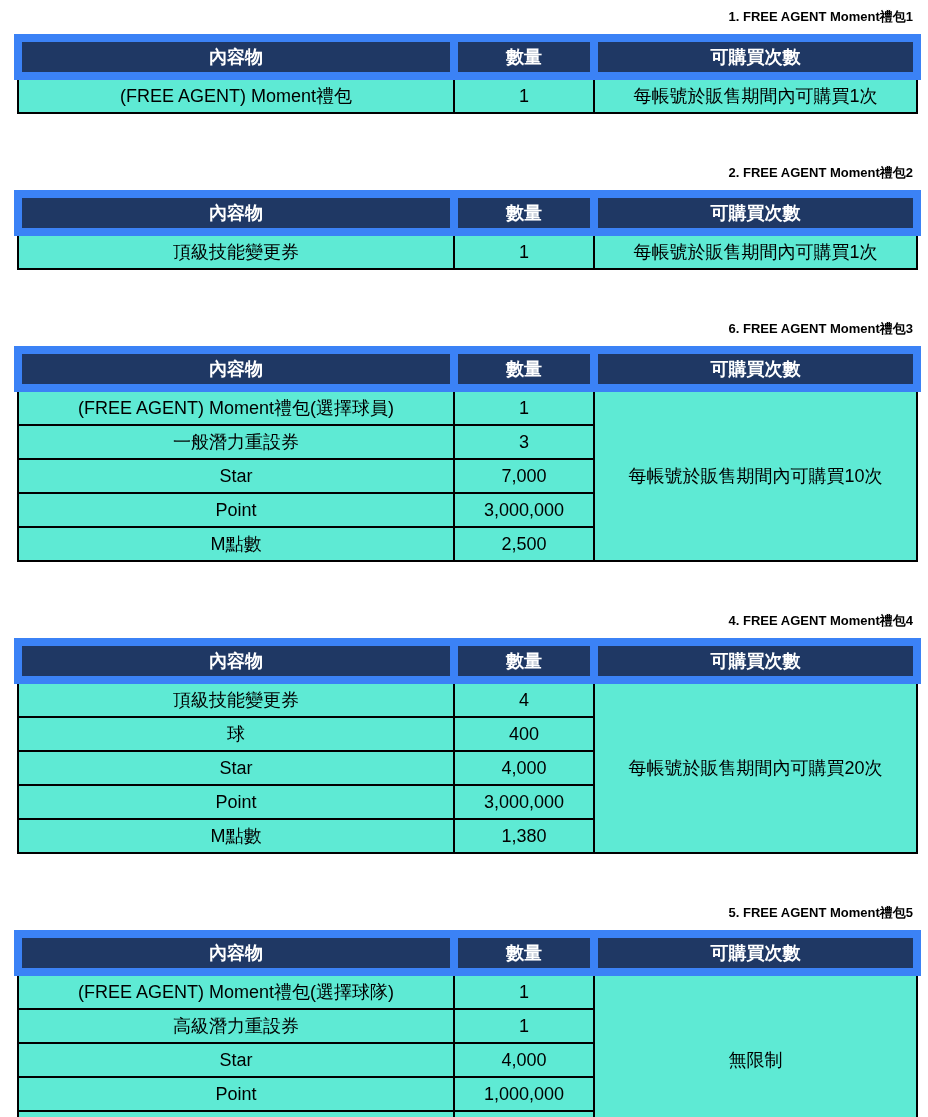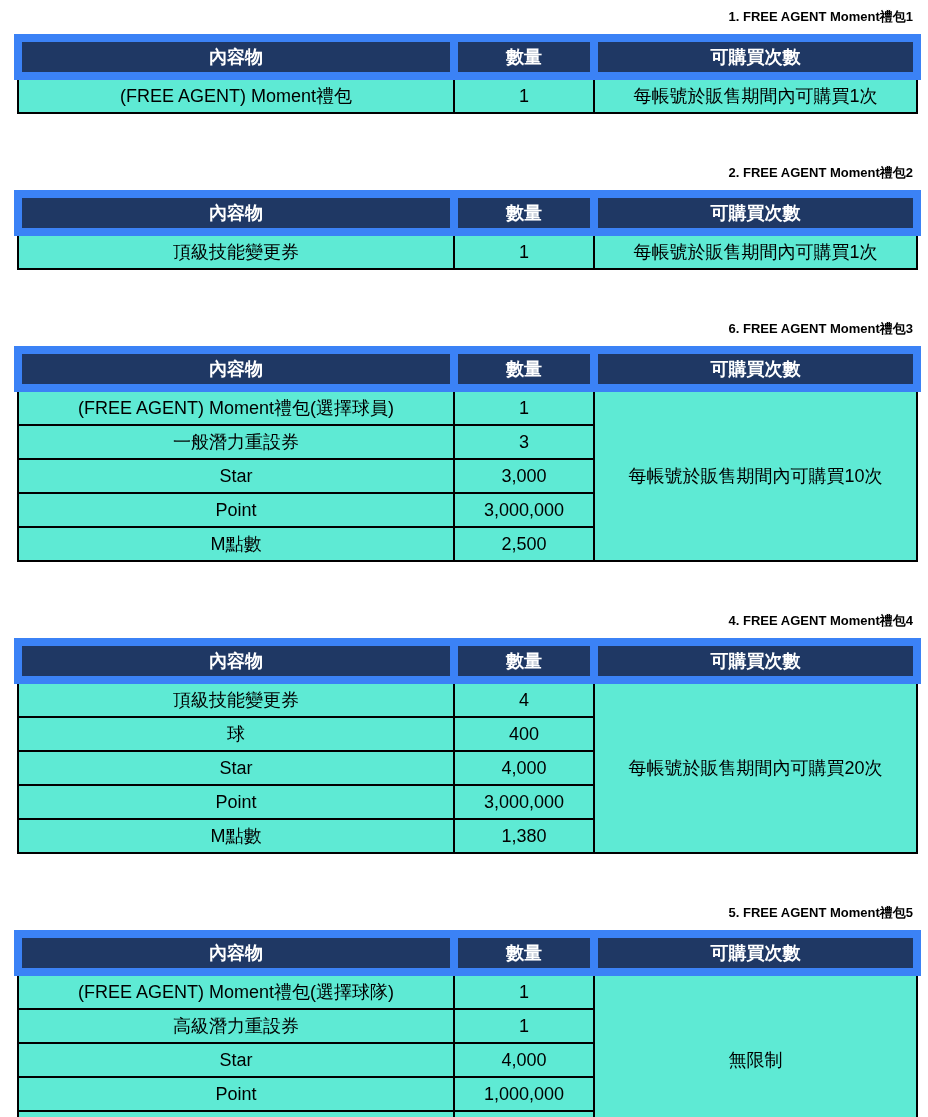--- a/index.html
+++ b/index.html
@@ -127,21 +127,21 @@
             <td>(FREE AGENT) Moment禮包(選擇球員)</td>
             <td>1</td>
             <td rowspan="5">每帳號於販售期間內可購買10次</td>
           </tr>
           <tr>
             <td>一般潛力重設券</td>
             <td>3</td>
           </tr>
           <tr>
             <td>Star</td>
-            <td>3,000</td>
+            <td>7,000</td>
           </tr>
           <tr>
             <td>Point</td>
             <td>3,000,000</td>
           </tr>
           <tr>
             <td>M點數</td>
             <td>2,500</td>
           </tr>
         </tbody>

